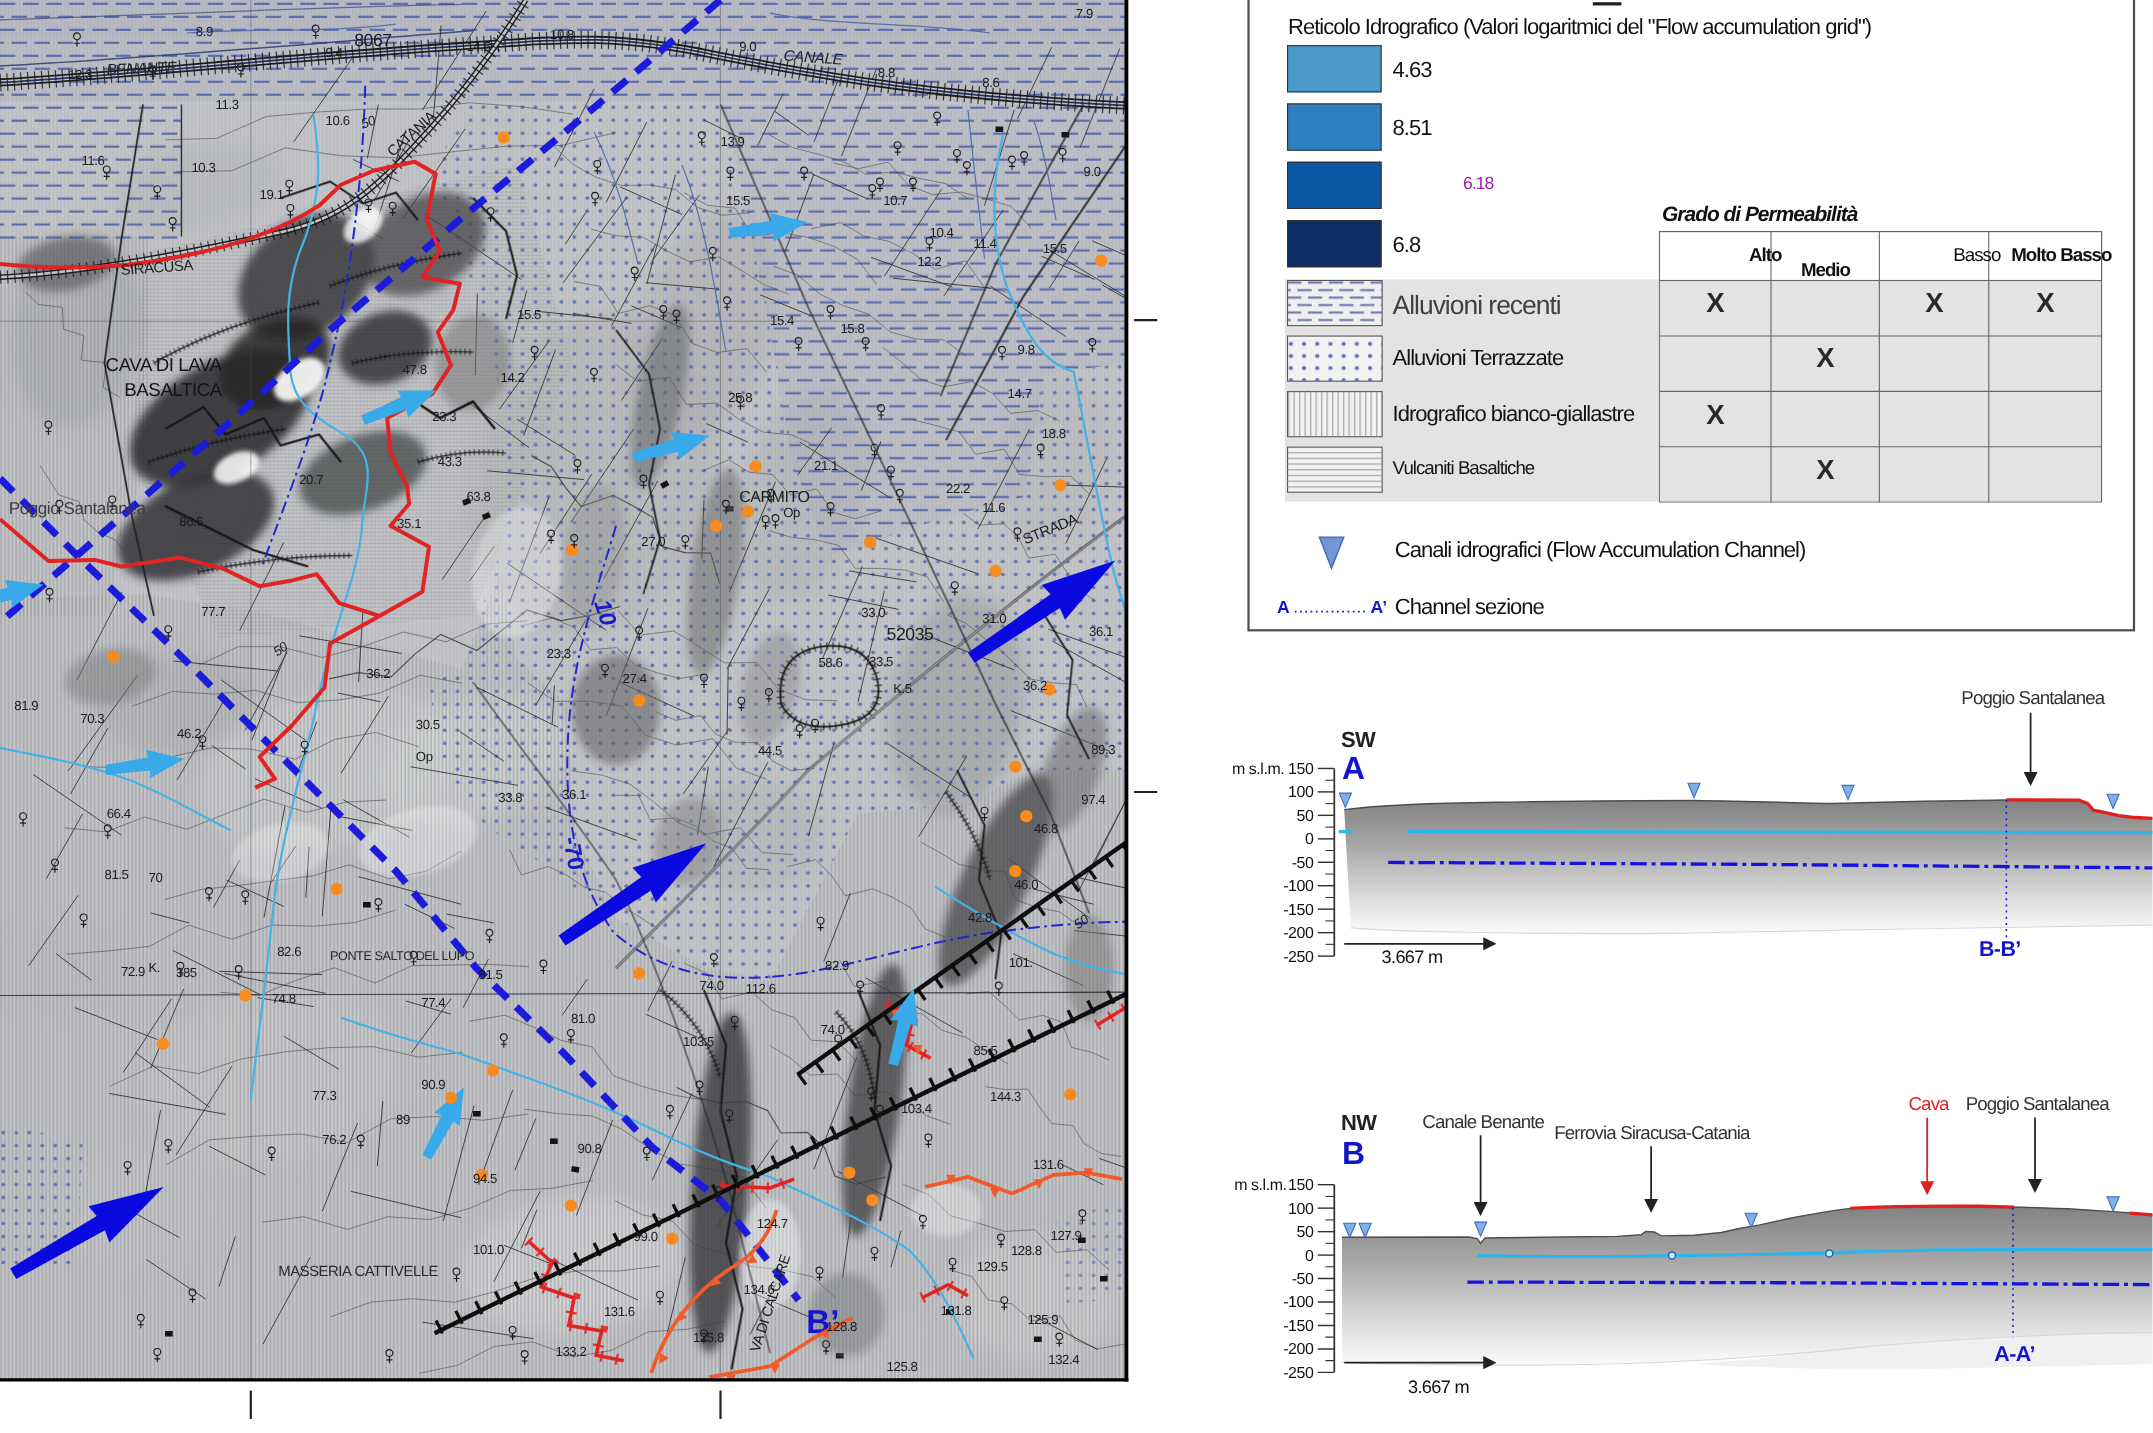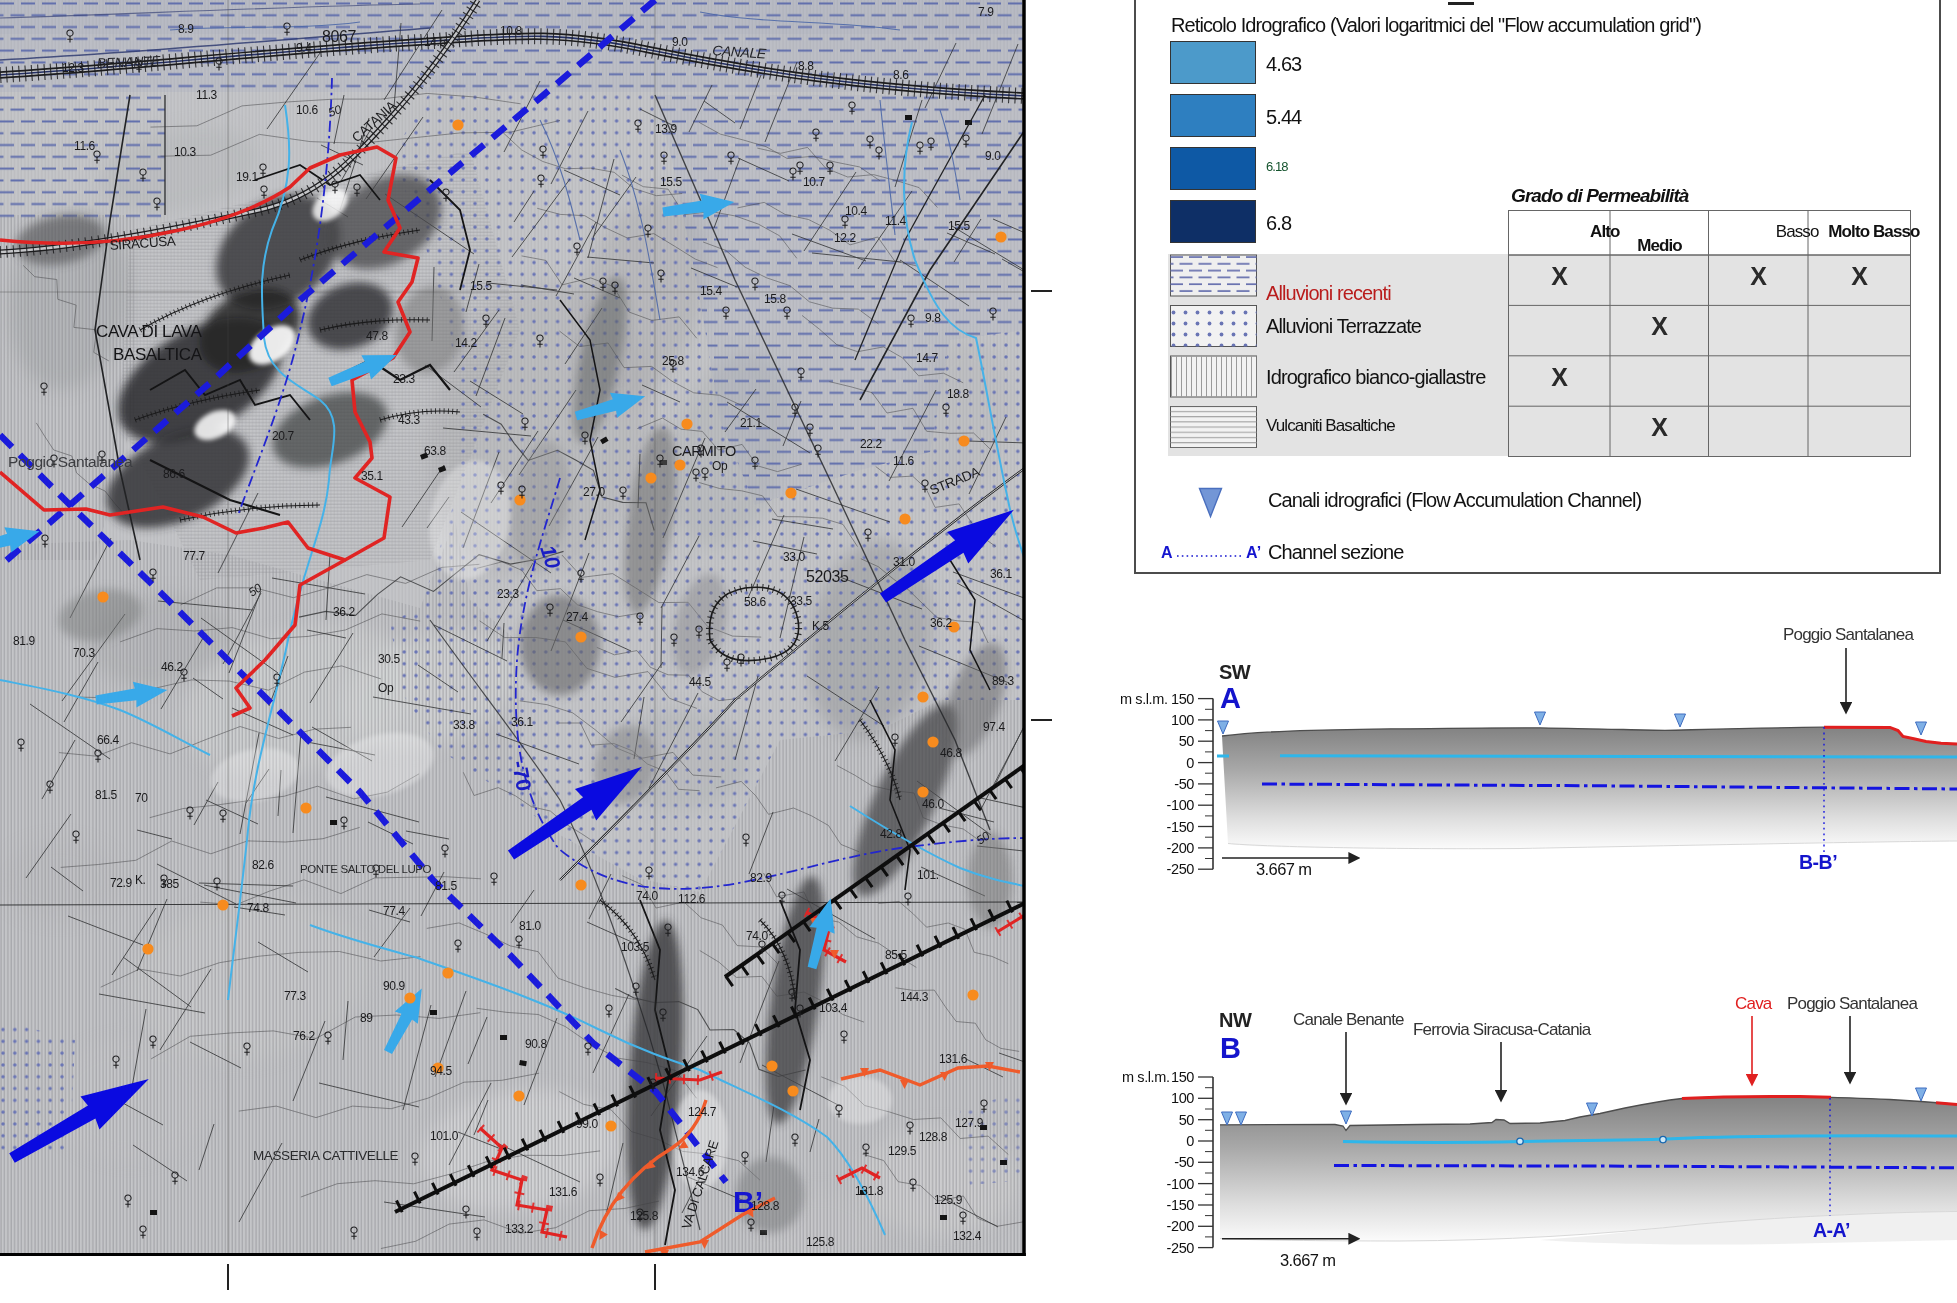--- a/index.html
+++ b/index.html
@@ -779,23 +779,23 @@
     <g stroke="#222" stroke-width="2">
       <path d="M228,1264 V1290 M655,1264 V1290 M1031,291 H1052 M1031,720 H1052"></path>
     </g>
   </svg>
 <div style="position:absolute;left:1134px;top:-10px;width:807px;height:584px;border:2px solid #4c4c4c;background:#fff"></div>
 <div style="position:absolute;left:1448px;top:2px;width:26px;height:3px;background:#222"></div>
 <div style="position:absolute;left:1171px;top:14px;font-size:20px;letter-spacing:-0.9px;color:#121212">Reticolo Idrografico (Valori logaritmici del "Flow accumulation grid")</div>
 <div style="position:absolute;left:1170px;top:41px;width:86px;height:43px;background:#4c9aca;border:1px solid #333"></div>
 <div style="position:absolute;left:1266px;top:53px;font-size:20px;letter-spacing:-0.9px;color:#121212">4.63</div>
 <div style="position:absolute;left:1170px;top:94px;width:86px;height:43px;background:#2e7fc0;border:1px solid #333"></div>
-<div style="position:absolute;left:1266px;top:106px;font-size:20px;letter-spacing:-0.9px;color:#121212">5.44</div>
+<div style="position:absolute;left:1266px;top:106px;font-size:20px;letter-spacing:-0.9px;color:#121212">8.51</div>
 <div style="position:absolute;left:1170px;top:147px;width:86px;height:43px;background:#0e59a5;border:1px solid #333"></div>
-<div style="position:absolute;left:1266px;top:159px;font-size:13px;letter-spacing:-0.9px;color:#14532d">6.18</div>
+<div style="position:absolute;left:1330px;top:159px;font-size:16px;letter-spacing:-0.9px;color:#a21caf">6.18</div>
 <div style="position:absolute;left:1170px;top:200px;width:86px;height:43px;background:#0e2f66;border:1px solid #333"></div>
 <div style="position:absolute;left:1266px;top:212px;font-size:20px;letter-spacing:-0.9px;color:#121212">6.8</div>
 <div style="position:absolute;left:1168px;top:254px;width:743px;height:202px;background:#e3e3e3"></div>
 <svg style="position:absolute;left:1170px;top:254px" width="88" height="204" viewBox="0 0 88 204">
 <defs>
 <pattern id="ldash" patternUnits="userSpaceOnUse" width="19" height="13.6">
         <path d="M0,3 h13 M-9.5,9.8 h13 M9.5,9.8 h13" stroke="#6670ae" stroke-width="1.8" fill="none"></path>
       </pattern>
 <pattern id="ldot" patternUnits="userSpaceOnUse" width="12" height="11">
         <circle cx="3.5" cy="3.5" r="1.9" fill="#6974b4"></circle>
@@ -809,21 +809,21 @@
 </defs>
 <rect x="0.5" y="1" width="86" height="41" fill="#efefef" stroke="#555"></rect>
     <rect x="0.5" y="1" width="86" height="41" fill="url(#ldash)"></rect>
 <rect x="0.5" y="51.5" width="86" height="41" fill="#f2f2f2" stroke="#555"></rect>
     <rect x="0.5" y="51.5" width="86" height="41" fill="url(#ldot)"></rect>
 <rect x="0.5" y="102" width="86" height="41" fill="#f2f2f2" stroke="#555"></rect>
     <rect x="0.5" y="102" width="86" height="41" fill="url(#lvln)"></rect>
 <rect x="0.5" y="152.5" width="86" height="41" fill="#f2f2f2" stroke="#555"></rect>
     <rect x="0.5" y="152.5" width="86" height="41" fill="url(#lhln)"></rect>
 </svg>
-<div style="position:absolute;left:1266px;top:282px;font-size:20px;letter-spacing:-0.9px;color:#b91c1c">Alluvioni recenti</div>
+<div style="position:absolute;left:1266px;top:264px;font-size:24px;letter-spacing:-0.9px;color:#404040">Alluvioni recenti</div>
 <div style="position:absolute;left:1266px;top:315px;font-size:20px;letter-spacing:-0.9px;color:#121212">Alluvioni Terrazzate</div>
 <div style="position:absolute;left:1266px;top:366px;font-size:20px;letter-spacing:-0.9px;color:#121212">Idrografico bianco-giallastre</div>
 <div style="position:absolute;left:1266px;top:416px;font-size:17px;letter-spacing:-0.9px;color:#121212">Vulcaniti Basaltiche</div>
 <div style="position:absolute;left:1511px;top:185px;font-size:19px;font-weight:bold;font-style:italic;letter-spacing:-0.9px;color:#111">Grado di Permeabilità</div>
 <svg style="position:absolute;left:1508px;top:210px" width="404" height="247" viewBox="0 0 404 247">
 <rect x="0.5" y="0.5" width="402" height="44.5" fill="#fff" stroke="#666"></rect>
 <g stroke="#666" fill="none">
       <rect x="0.5" y="0.5" width="402" height="246"></rect>
 <path d="M0,45 H403 M0,95.4 H403 M0,145.8 H403 M0,196.2 H403 M102,0 V247 M200.5,0 V247 M300,0 V247"></path>
     </g>

